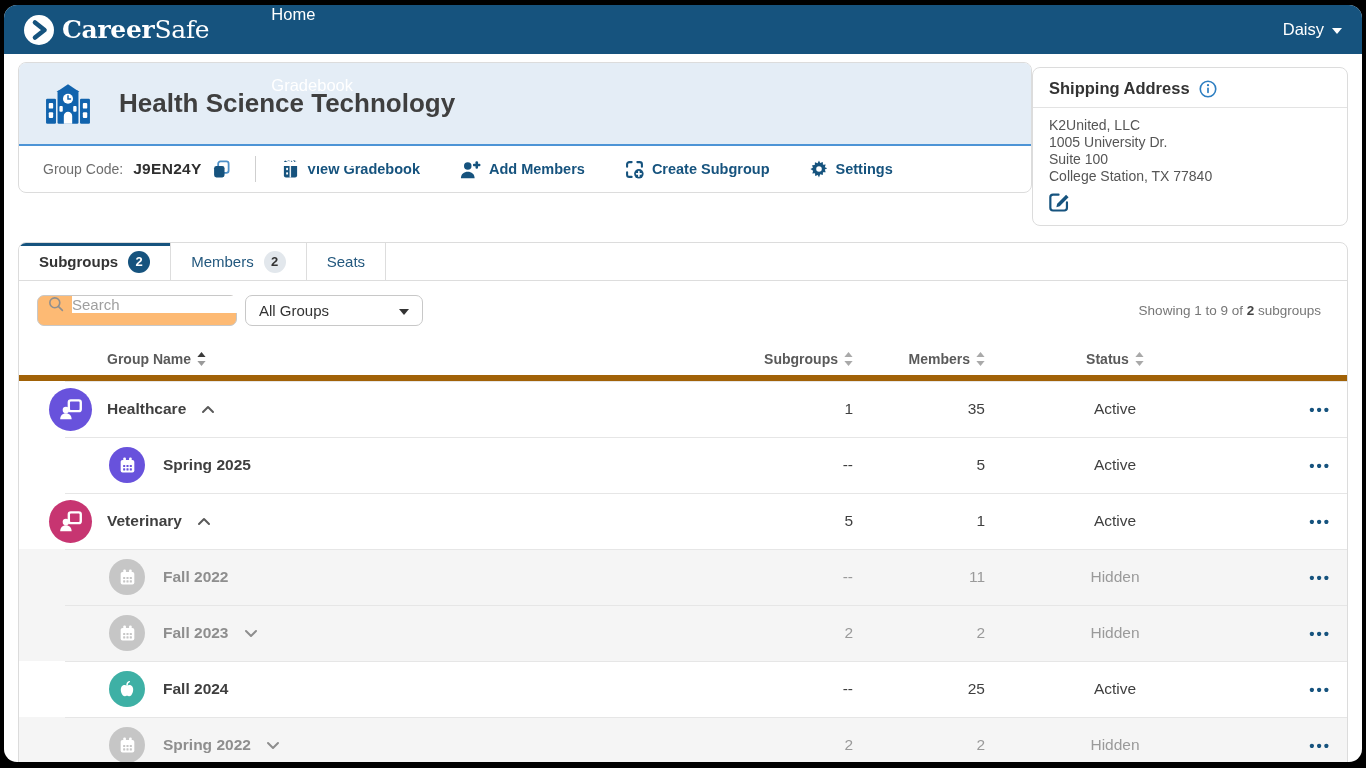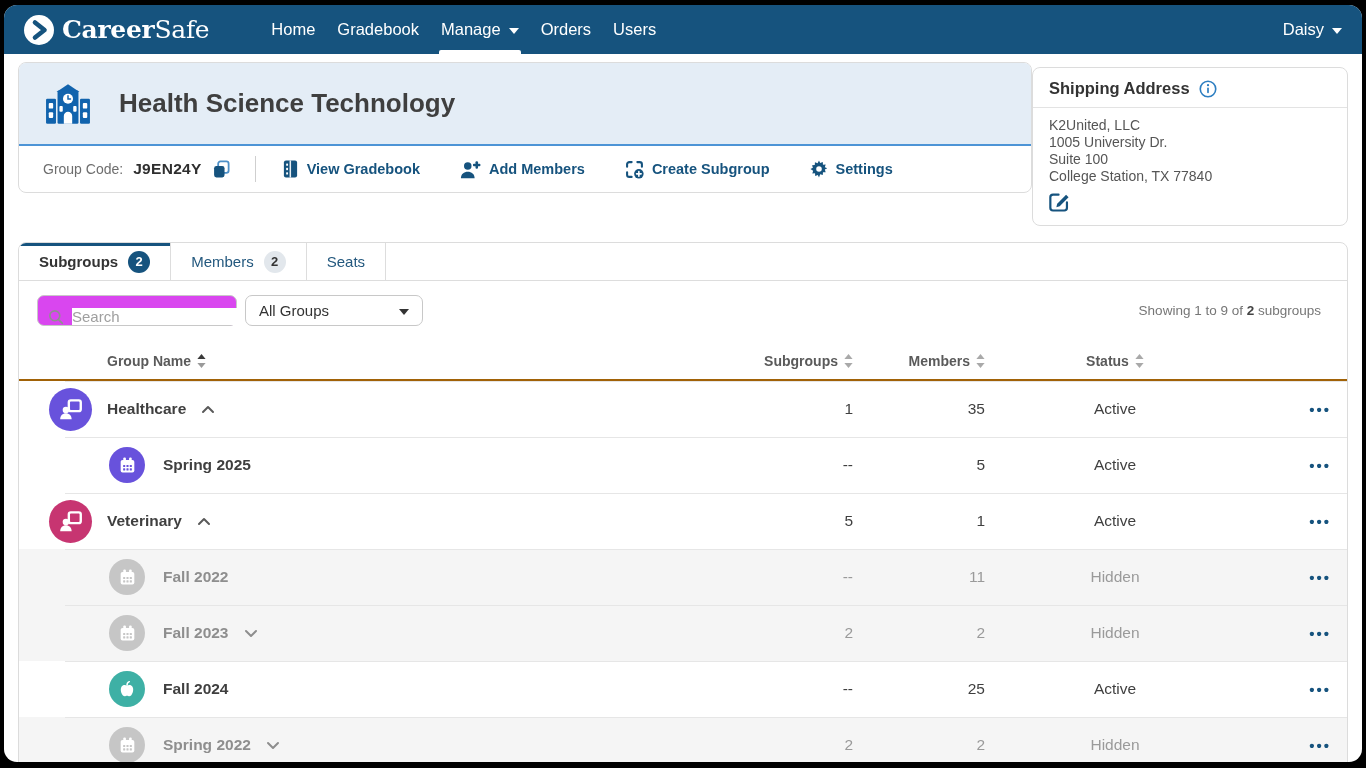--- a/index.html
+++ b/index.html
@@ -5,21 +5,21 @@
   * { box-sizing: border-box; margin: 0; padding: 0; }
   html,body { width:1366px; height:768px; }
   body { background:#000; position:relative; font-family:"Liberation Sans",sans-serif; }
   .screen { position:absolute; left:4px; top:5px; right:4px; bottom:6px; background:#fff; border-radius:13px; overflow:hidden; }
 
   
   .navbar { height:49px; background:#16537E; display:flex; align-items:center; padding:0 20px; color:#fff; }
   .brand { display:flex; align-items:center; gap:8px; cursor:pointer; }
   .brand-text { font-family:"DejaVu Serif","Liberation Serif",serif; font-size:25px; color:#fff; letter-spacing:-0.3px; }
   .brand-text b { font-weight:700; }
-  .nav { display:flex; height:49px; margin-left:62px; gap:22px; }
+  .nav { display:flex; height:49px; margin-left:62px; gap:52px;flex-direction:column; }
   .nav-item { position:relative; display:flex; align-items:center; gap:8px; font-size:16.5px; color:#fff; cursor:pointer; }
   .nav-item.active::after { content:''; position:absolute; left:-2px; right:-2px; bottom:0; height:4px; background:#fff; border-radius:2px 2px 0 0; }
   .nav-user { margin-left:auto; display:flex; align-items:center; gap:8px; font-size:16.5px; cursor:pointer; }
   .caret { width:0; height:0; border-left:5px solid transparent; border-right:5px solid transparent; border-top:6px solid #fff; margin-top:2px; }
 
   
   .content { padding:8px 14px 0; }
   .top-row { display:flex; align-items:flex-start; margin-bottom:16px; }
   .card { background:#fff; border:1px solid #DCDCDC; border-radius:8px; }
 
@@ -46,29 +46,29 @@
   .tabs { display:flex; border-bottom:1px solid #DDDDDD; height:38px; }
   .tab { display:flex; align-items:center; justify-content:center; padding:0 20px; border-right:1px solid #DDDDDD; font-size:15px; color:#23587E; cursor:pointer; }
   .tab .tab-label { font-weight:400; }
   .tab.active { box-shadow:inset 0 3px 0 0 #16537E; background:#fff; }
   .tab.active .tab-label { font-weight:700; color:#333; }
   .badge { width:22px; height:22px; border-radius:50%; display:flex; align-items:center; justify-content:center; font-size:13px; margin-left:10px; }
   .badge.dark { background:#16537E; color:#fff; font-weight:700; }
   .badge.light { background:#E2E7EC; color:#333; font-weight:600; }
 
   .filter-row { display:flex; align-items:center; margin-top:14px; padding:0 26px 0 18px; height:31px; }
-  .search-box { width:200px; height:31px; border:1px solid #C8C8C8; border-radius:7px; display:flex; align-items:flex-end; padding:0 10px; gap:8px; background:#d946ef; }
+  .search-box { width:200px; height:31px; border:1px solid #C8C8C8; border-radius:7px; display:flex; align-items:flex-start; padding:0 10px; gap:8px; background:#fdba74; }
   .search-box input { border:none; outline:none; flex:1; font-size:15px; color:#333; font-family:"Liberation Sans",sans-serif; }
   .search-box input::placeholder { color:#9F9F9F; }
   .select-box { width:178px; height:31px; border:1px solid #C8C8C8; border-radius:7px; display:flex; align-items:center; justify-content:space-between; padding:0 13px; margin-left:8px; font-size:15px; color:#333; cursor:pointer; }
   .select-box .caret { border-top-color:#333; }
   .summary { margin-left:auto; font-size:13.5px; color:#767676; }
   .summary b { color:#444; }
 
-  .thead { display:flex; align-items:center; height:38px; margin-top:17px; border-bottom:2px solid #a16207; padding:0 12px 0 16px; font-size:14px; font-weight:600; color:#5A5A5A; }
+  .thead { display:flex; align-items:center; height:38px; margin-top:17px; border-bottom:6px solid #a16207; padding:0 12px 0 16px; font-size:14px; font-weight:600; color:#5A5A5A; }
   .col-name  { flex:1; display:flex; align-items:center; }
   .thead .col-name { padding-left:72px; }
   .col-sub   { width:86px;  display:flex; justify-content:flex-end; align-items:center; }
   .col-mem   { width:132px; display:flex; justify-content:flex-end; align-items:center; }
   .col-stat  { width:260px; display:flex; justify-content:center; align-items:center; }
   .col-act   { width:90px;  display:flex; justify-content:flex-end; align-items:center; }
   .sort { margin-left:6px; flex:none; }
 
   .trow { display:flex; align-items:center; height:56px; padding:0 12px 0 16px; position:relative; font-size:15.5px; color:#3F3F3F; background:#fff; }
   .trow:not(:first-of-type)::before { content:''; position:absolute; top:0; left:46px; right:0; height:1px; background:#E6E6E6; }

